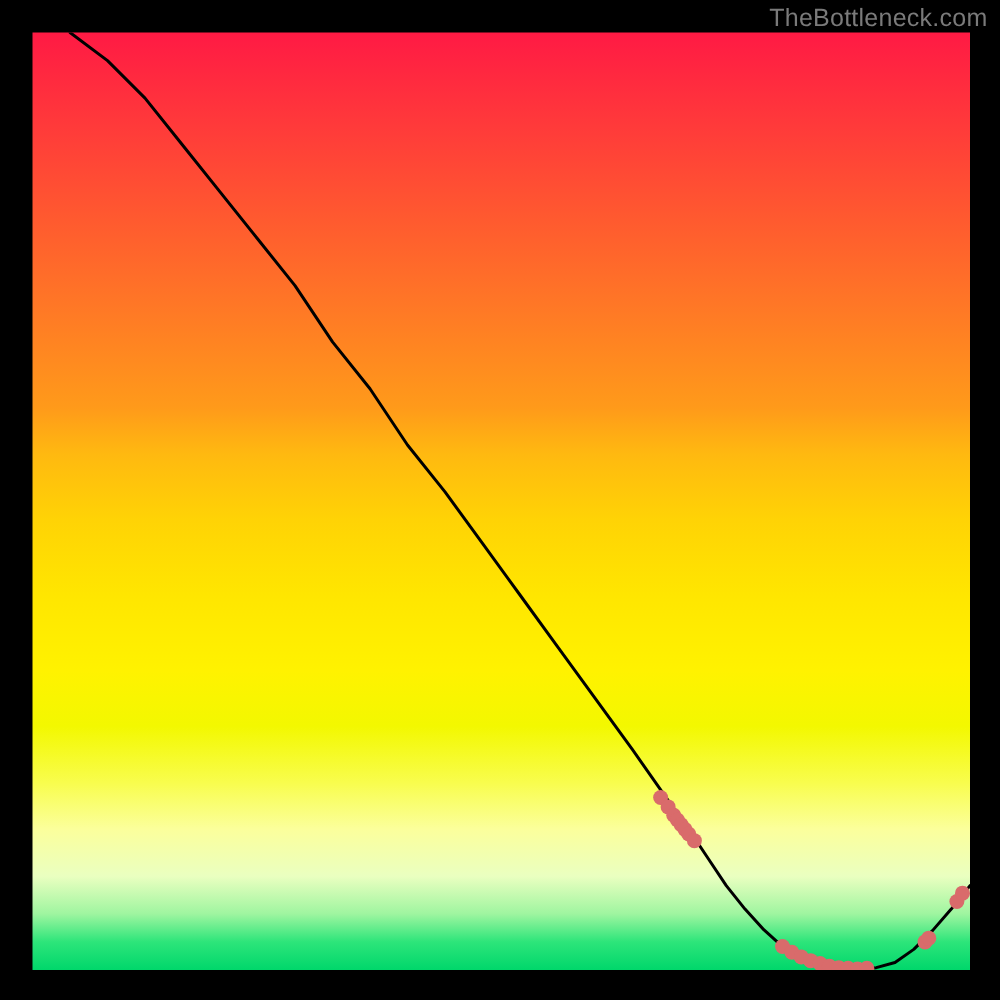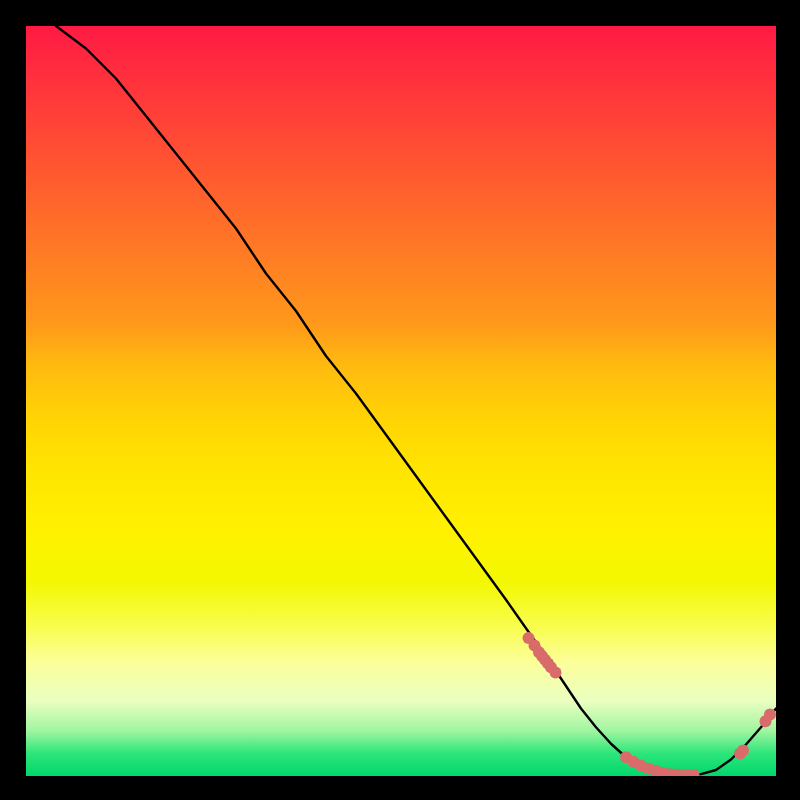--- a/index.html
+++ b/index.html
@@ -60,20 +60,21 @@
     width: 750px;
     height: 750px;
     pointer-events: none;
   }
 </style>
 </head>
 <body>
 
 <div class="chart-wrap">
 
+  <div class="watermark">TheBottleneck.com</div>
 
   <div class="plot-area">
     <svg class="curve" viewBox="0 0 750 750" preserveAspectRatio="none">
       <g>
         <path id="curve-path" fill="none" stroke="#000000" stroke-width="2.4" stroke-linejoin="round" stroke-linecap="round" d="M30.00 0.00 L60.00 22.50 L90.00 52.50 L120.00 90.00 L150.00 127.50 L180.00 165.00 L210.00 202.50 L240.00 247.50 L270.00 285.00 L300.00 330.00 L330.00 367.50 L360.00 408.75 L390.00 450.00 L420.00 491.25 L450.00 532.50 L480.00 573.75 L510.00 616.50 L525.00 637.50 L540.00 660.00 L555.00 682.50 L570.00 701.25 L585.00 717.75 L600.00 731.25 L615.00 740.25 L630.00 746.25 L645.00 748.88 L660.00 749.25 L675.00 748.13 L690.00 744.00 L705.00 733.50 L720.00 718.50 L735.00 701.25 L750.00 682.50"></path>
       </g>
       <g id="markers">
           <circle cx="502.50" cy="612.00" r="6" fill="#d96b6b"></circle>
           <circle cx="508.50" cy="619.50" r="6" fill="#d96b6b"></circle>
           <circle cx="513.00" cy="626.25" r="6" fill="#d96b6b"></circle>

